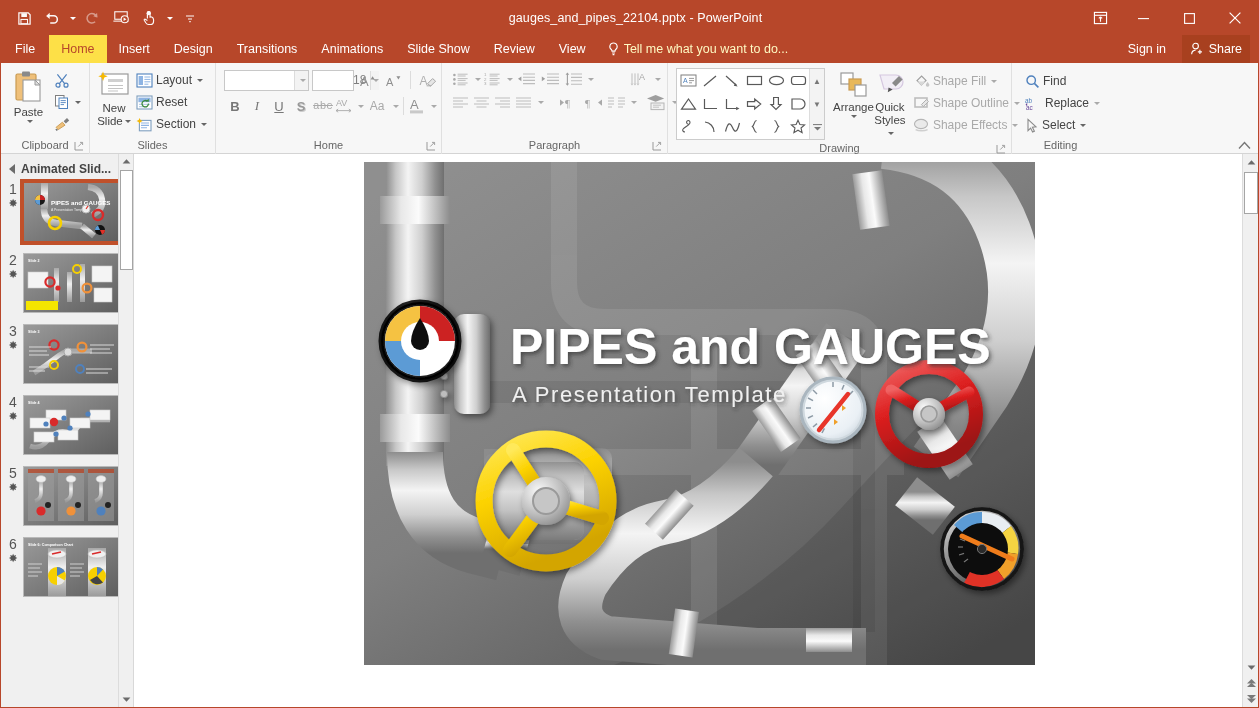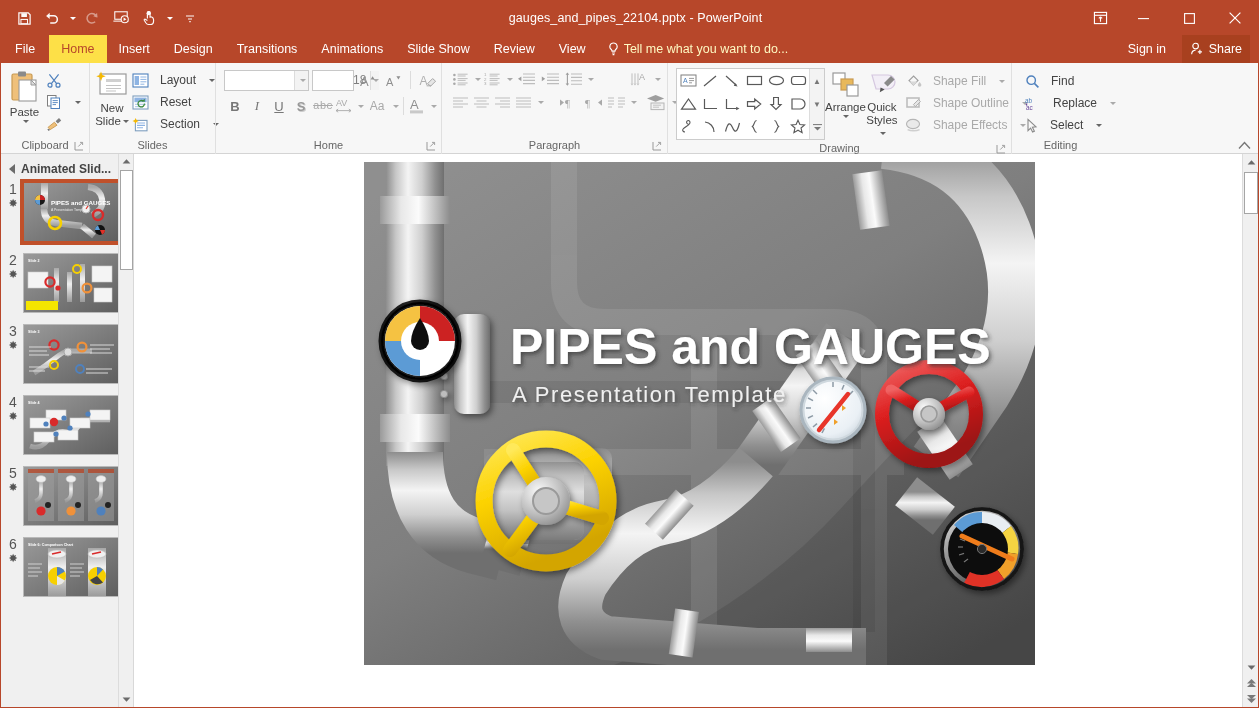--- a/index.html
+++ b/index.html
@@ -59,21 +59,21 @@
   }
   .dlg-launcher {
     position:absolute; right:4px; bottom:2px; width:11px; height:11px; color:#888; font-size:9px;
   }
   .bigbtn {
     width:56px; display:flex; flex-direction:column; align-items:center; justify-content:flex-start;
     padding-top:3px; color:#444;
   }
   .bigbtn .lbl { font-size:11.5px; line-height:13px; text-align:center; margin-top:2px; }
   .smallbtn {
-    display:flex; align-items:center; gap:11px; height:22px; padding:0 3px; color:#444; font-size:12px;
+    display:flex; align-items:center; gap:3px; height:22px; padding:0 3px; color:#444; font-size:12px;
     white-space:nowrap;
   }
   .icn { display:inline-flex; align-items:center; justify-content:center; }
   .cdown { width:0;height:0;border-left:3px solid transparent;border-right:3px solid transparent;border-top:3.5px solid #666; margin-left:2px;}
   .cdown.lite { border-top-color:#aaa; }
   .cdown.big { margin-top:1px; }
 
   
   .fontrow1 { display:flex; align-items:center; gap:3px; }
   .fontrow2 { display:flex; align-items:center; gap:0px; margin-top:4px; }
@@ -689,21 +689,21 @@
             <div class="ssbtn">▲</div>
             <div class="ssbtn">▼</div>
             <div class="ssbtn">
               <svg width="11" height="9" viewBox="0 0 11 9">
                   <path d="M1 1.6h9" stroke="#777" stroke-width="1"></path>
                   <path d="M2 4l3.5 3.4L9 4z" fill="#777"></path>
                 </svg>
             </div>
           </div>
         </div>
-        <div class="bigbtn" style="width:56px;">
+        <div class="bigbtn" style="width:56px;margin-left:8px">
           <span class="icn">
             <svg width="32" height="28" viewBox="0 0 32 28">
                 <rect x="4" y="2" width="12" height="11" fill="#fff" stroke="#999" stroke-width="1.2"></rect>
                 <rect x="12" y="8" width="12" height="11" fill="#e8b85a" stroke="#c89a52" stroke-width="1.2"></rect>
                 <rect x="18" y="14" width="11" height="11" fill="#fff" stroke="#999" stroke-width="1.2"></rect>
               </svg>
           </span>
           <span class="lbl">Arrange</span>
           <i class="cdown big"></i>
         </div>

